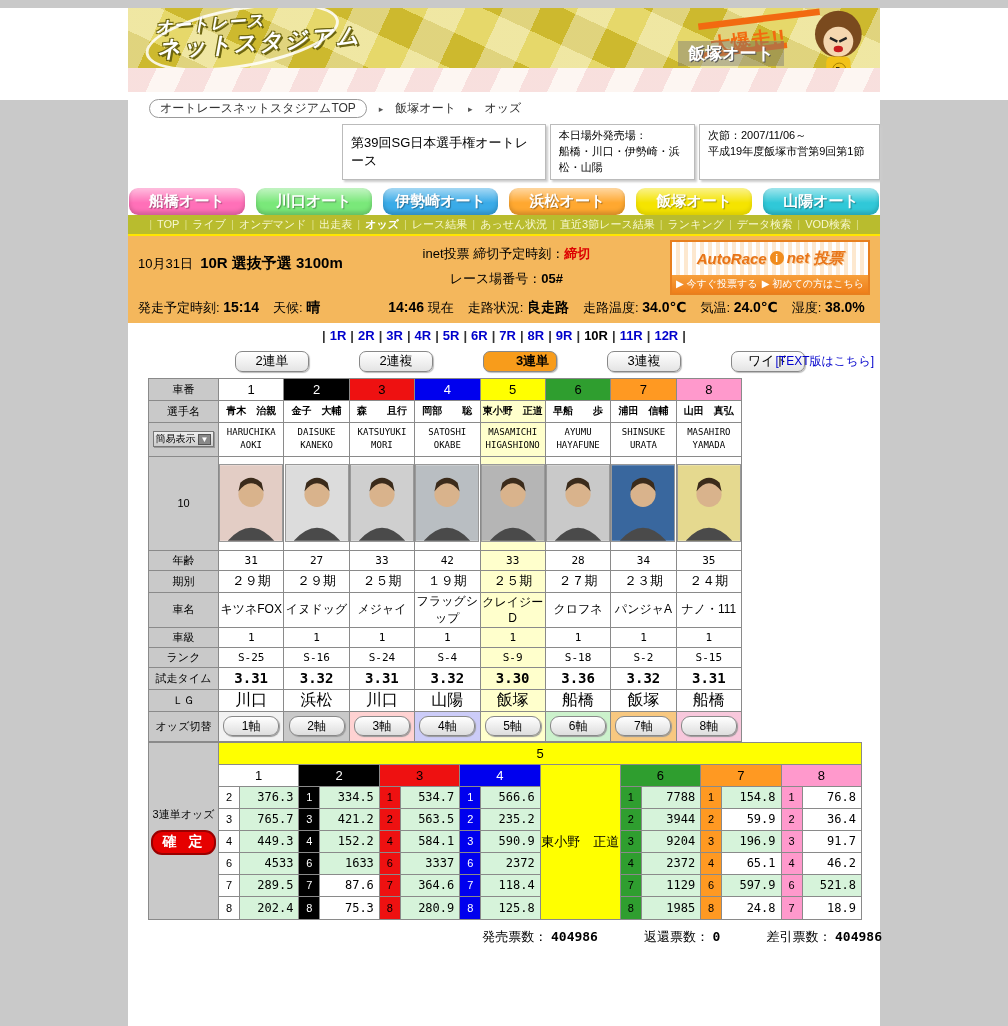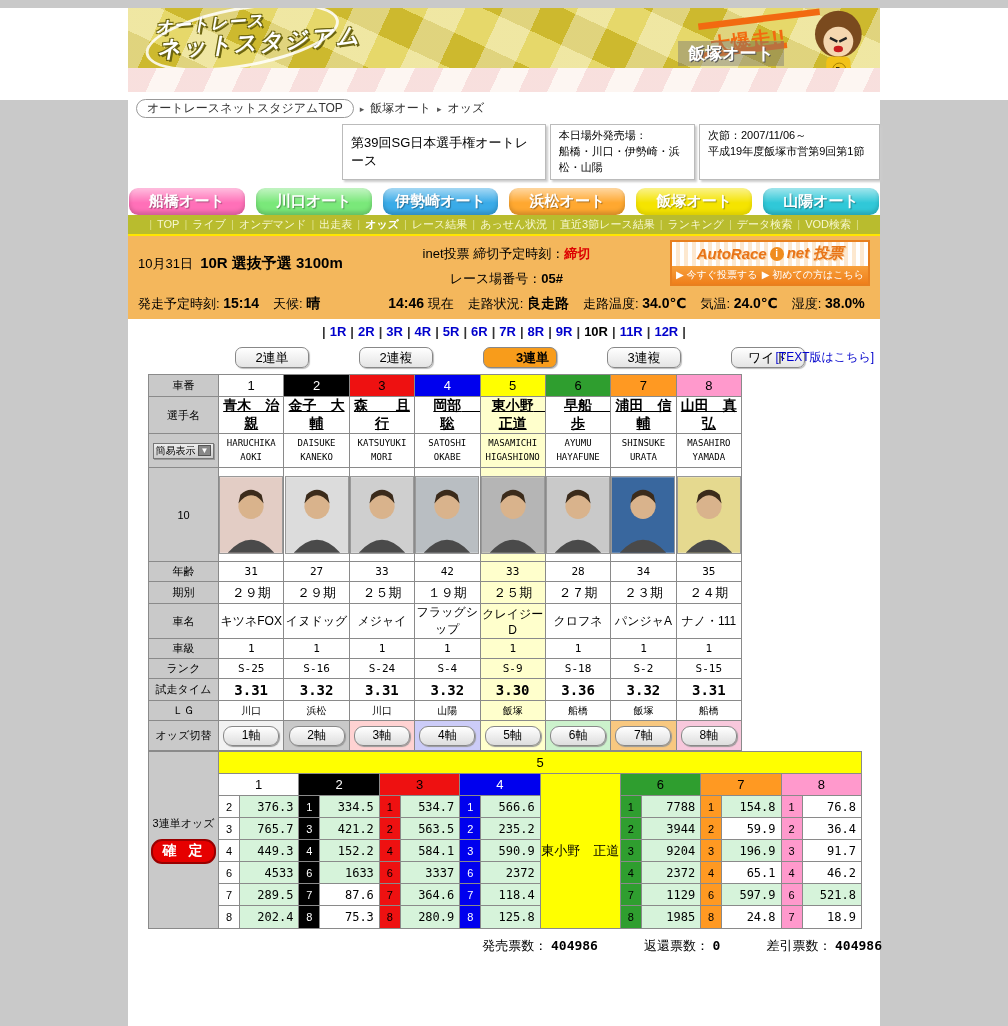--- a/index.html
+++ b/index.html
@@ -29,21 +29,21 @@
   .banner-sub { position:relative; height:24px;
     background:
       repeating-linear-gradient(115deg, rgba(244,205,205,.55) 0 26px, rgba(255,255,255,0) 26px 52px),
       #fdf6f2; }
   .venue-flag { position:absolute; right:96px; bottom:2px; padding:1px 10px;
     background:rgba(120,120,120,.45); color:#fff; font-size:17px; font-weight:bold;
     text-shadow:1px 1px 0 #555; }
   .mascot { position:absolute; right:0; top:0; height:84px; }
 
   
-  .breadcrumb { padding:7px 6px 4px 8px; font-size:12px; color:#333; display:flex; align-items:center; gap:6px;}
+  .breadcrumb { padding:7px 6px 4px 8px; font-size:12px; color:#333; display:flex; align-items:center; gap:12px;margin-left:13px;}
   .crumb-pill { border:1px solid #999; border-radius:10px; padding:0 10px; cursor:pointer; }
   .crumb-arrow { color:#555; font-size:9px; }
   .crumb-item { cursor:pointer; }
 
   
   .race-head { display:flex; gap:4px; margin:2px 0 8px 188px; }
   .rh-box { background:#fff; border:1px solid #bbb; box-shadow:2px 2px 2px #ccc; padding:3px 8px; }
   .rh-title { width:214px; display:flex; align-items:center; font-size:13px;margin-left:26px; }
   .rh-small { font-size:11px; line-height:1.45; }
   .rh-offsite { width:152px; } .rh-next { width:190px; }
@@ -65,21 +65,21 @@
 
   
   .infobar { background:#f4b75c; border-top:2px solid #ffe600; padding:4px 10px 6px 10px; }
   .info-row1 { display:flex; align-items:flex-start; }
   .info-date { font-size:13px; margin-top:14px; white-space:nowrap; }
   .info-date b { font-size:15px; }
   .info-mid { flex:1; text-align:center; font-size:13px; line-height:1.9; margin-top:2px; }
   .deadline { color:#dd0000; font-weight:bold; }
   .tno { font-weight:bold; }
   .vote-banner { width:200px; border:2px solid #e87f1e; background:#fff; cursor:pointer; }
-  .vb-top { height:24px; display:flex; align-items:center; justify-content:center; gap:3px;
+  .vb-top { height:33px; display:flex; align-items:center; justify-content:center; gap:3px;
     background:repeating-linear-gradient(90deg,#fff 0 4px,#fde8cf 4px 8px); }
   .vb-brand { color:#e87417; font-weight:bold; font-style:italic; font-size:15px; text-shadow:1px 1px 0 #f7cfa0; }
   .vb-i { width:14px; height:14px; border-radius:50%; background:#f08c1e; color:#fff; font-size:10px;
     font-weight:bold; display:inline-flex; align-items:center; justify-content:center; font-style:normal; }
   .vb-bottom { background:linear-gradient(#f7a03c,#ef7f1a); color:#fff; font-size:10px; display:flex;
     justify-content:space-around; padding:2px 2px; }
   .vb-bottom span { cursor:pointer; }
   .info-row2 { display:flex; align-items:center; gap:14px; margin-top:4px; font-size:13px; white-space:nowrap; flex-wrap:nowrap; }
   .stat b { font-size:14px; }
   .info-row2 .spacer { width:40px; }
@@ -96,32 +96,32 @@
     display:flex; align-items:center; justify-content:center; cursor:pointer;
     background:linear-gradient(#fff,#e4e4e4); box-shadow:1px 1px 1px #bbb;margin-left:32px; }
   .bet-btn.active { background:#f89c1b; font-weight:bold;padding-left:25px; }
   .text-link { position:absolute; right:6px; top:8px; color:#0000cc; font-size:12px; cursor:pointer; }
 
   
   table.entry { border-collapse:collapse; table-layout:fixed; margin-left:20px; width:594px; }
   table.entry th, table.entry td { border:1px solid #8a8a8a; text-align:center; overflow:hidden; }
   table.entry th { background:#c9c9c9; font-size:11px; font-weight:normal; width:70px; }
   .row-carno td { height:22px; font-size:13px; }
-  .row-name td { height:22px; font-size:14px; font-weight:bold;text-decoration:underline; }
+  .row-name td { height:22px; font-size:10px; font-weight:bold; }
   .row-romaji td { height:34px; font-size:9px; line-height:1.5; font-family:"DejaVu Sans Mono",monospace; }
   .row-photo td { height:94px; }
   .row-photo th { font-size:46px; font-weight:normal; background:#c9c9c9; }
   .row-age td { height:20px; font-size:11px; font-family:"DejaVu Sans Mono",monospace; }
   .row-term td { height:22px; font-size:13px; }
   .row-bike td { height:22px; font-size:12px; }
   .row-class td { height:20px; font-size:11px; font-family:"DejaVu Sans Mono",monospace; }
   .row-rank td { height:20px; font-size:11px; font-family:"DejaVu Sans Mono",monospace; }
   .row-handi td { height:22px; font-size:14px; font-weight:bold; font-family:"DejaVu Sans Mono",monospace; }
   .row-trial td { height:22px; font-size:14px; font-weight:bold; font-family:"DejaVu Sans Mono",monospace; }
-  .row-lg td { height:20px; font-size:10px; }
+  .row-lg td { height:20px; font-size:16px; }
   .row-axis td { height:30px; }
   td.hl { background:#ffffcc; }
   .photo { width:64px; height:78px; display:block; margin:6px auto; border:1px solid #999; }
   .simple-btn { display:inline-flex; align-items:center; gap:2px; border:1px solid #777; background:linear-gradient(#eee,#ccc);
     font-size:10px; padding:0 2px; cursor:pointer; box-shadow:1px 1px 0 #999; }
   .simple-btn .dd { background:#888; color:#fff; font-size:8px; padding:0 2px; border:1px solid #555; }
   .axis-btn { width:56px; height:20px; border:1px solid #888; border-radius:9px; font-size:12px;
     background:linear-gradient(#fff,#ddd); cursor:pointer; box-shadow:1px 1px 1px #999; }
 
   

